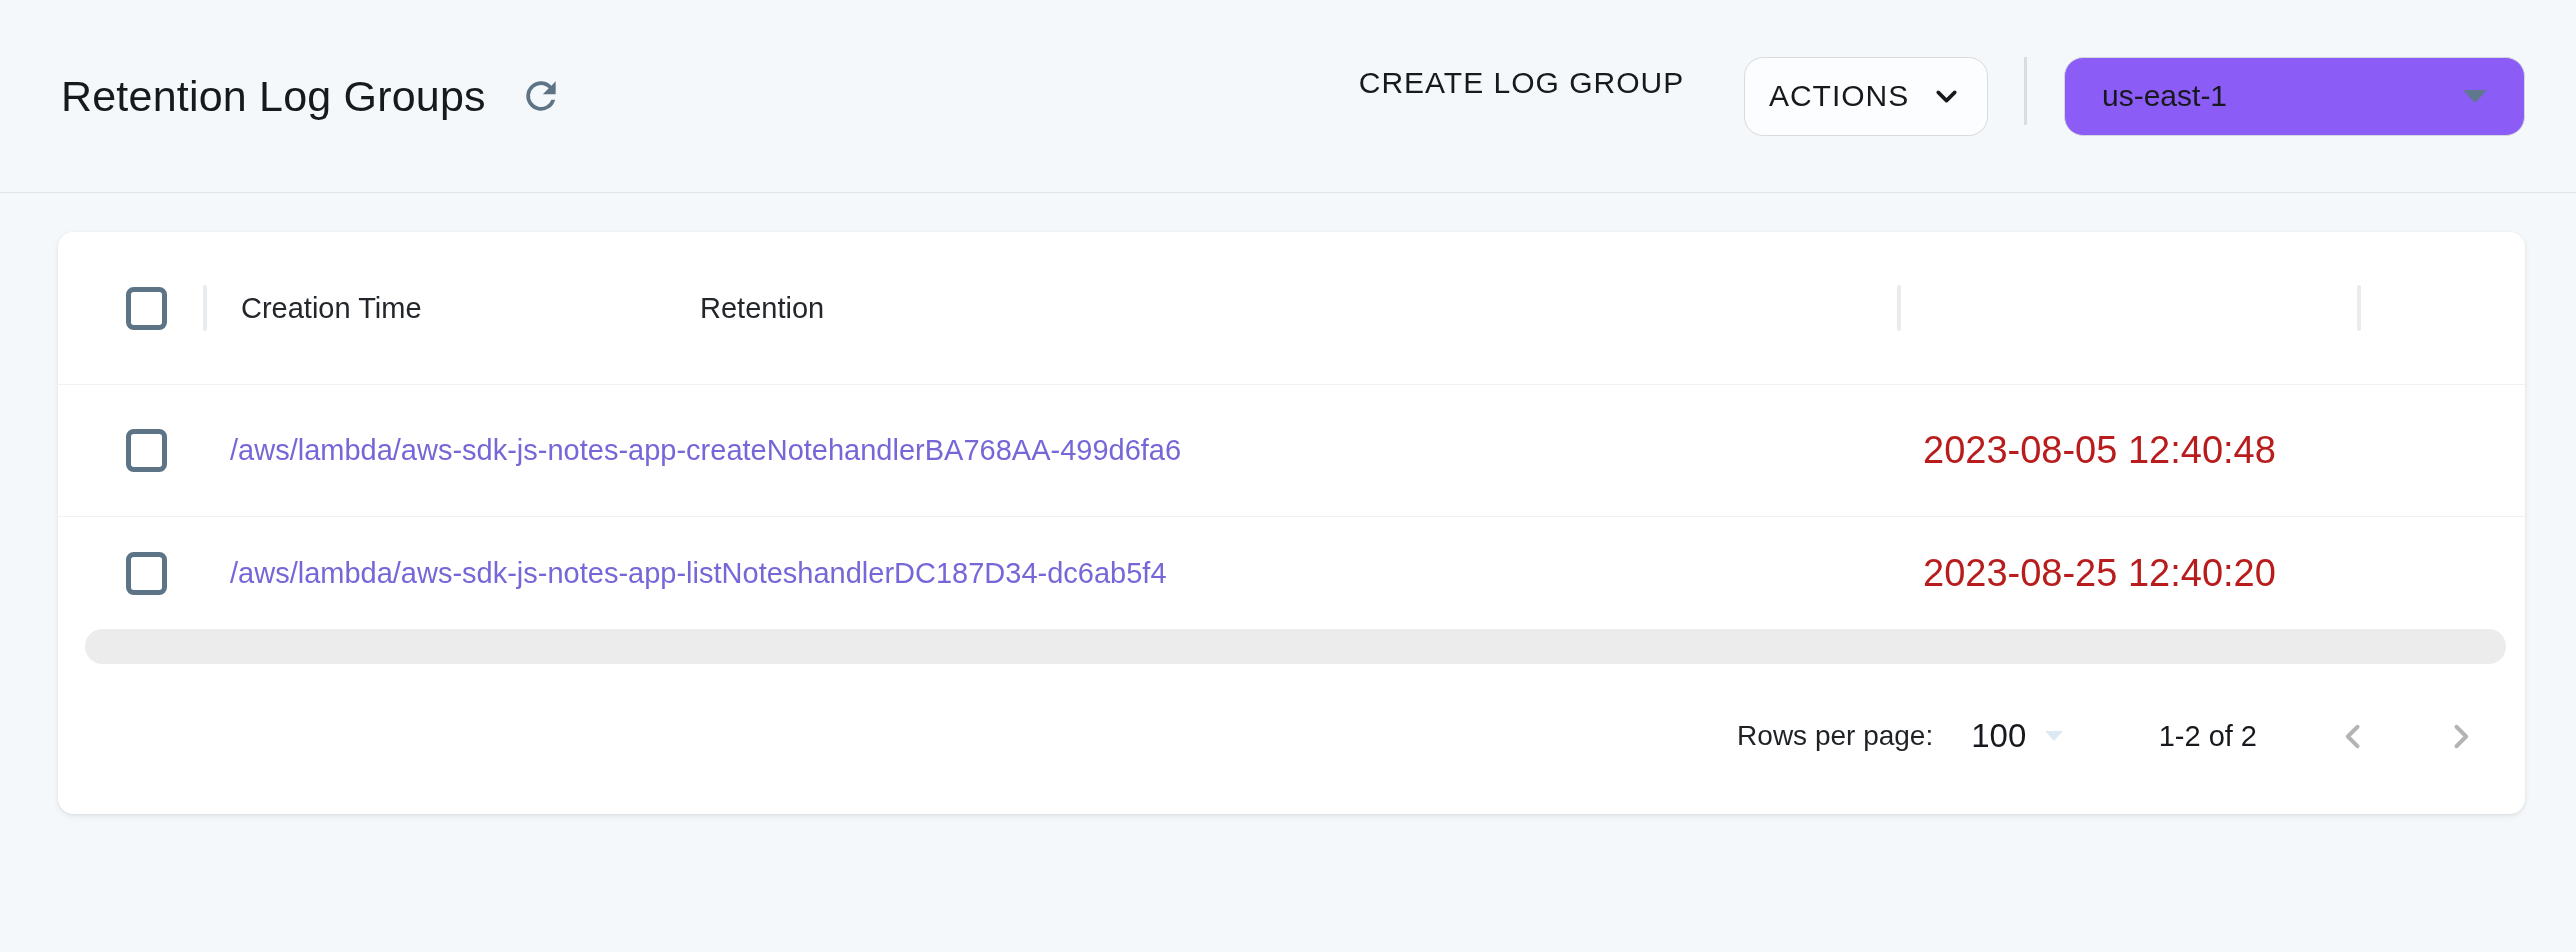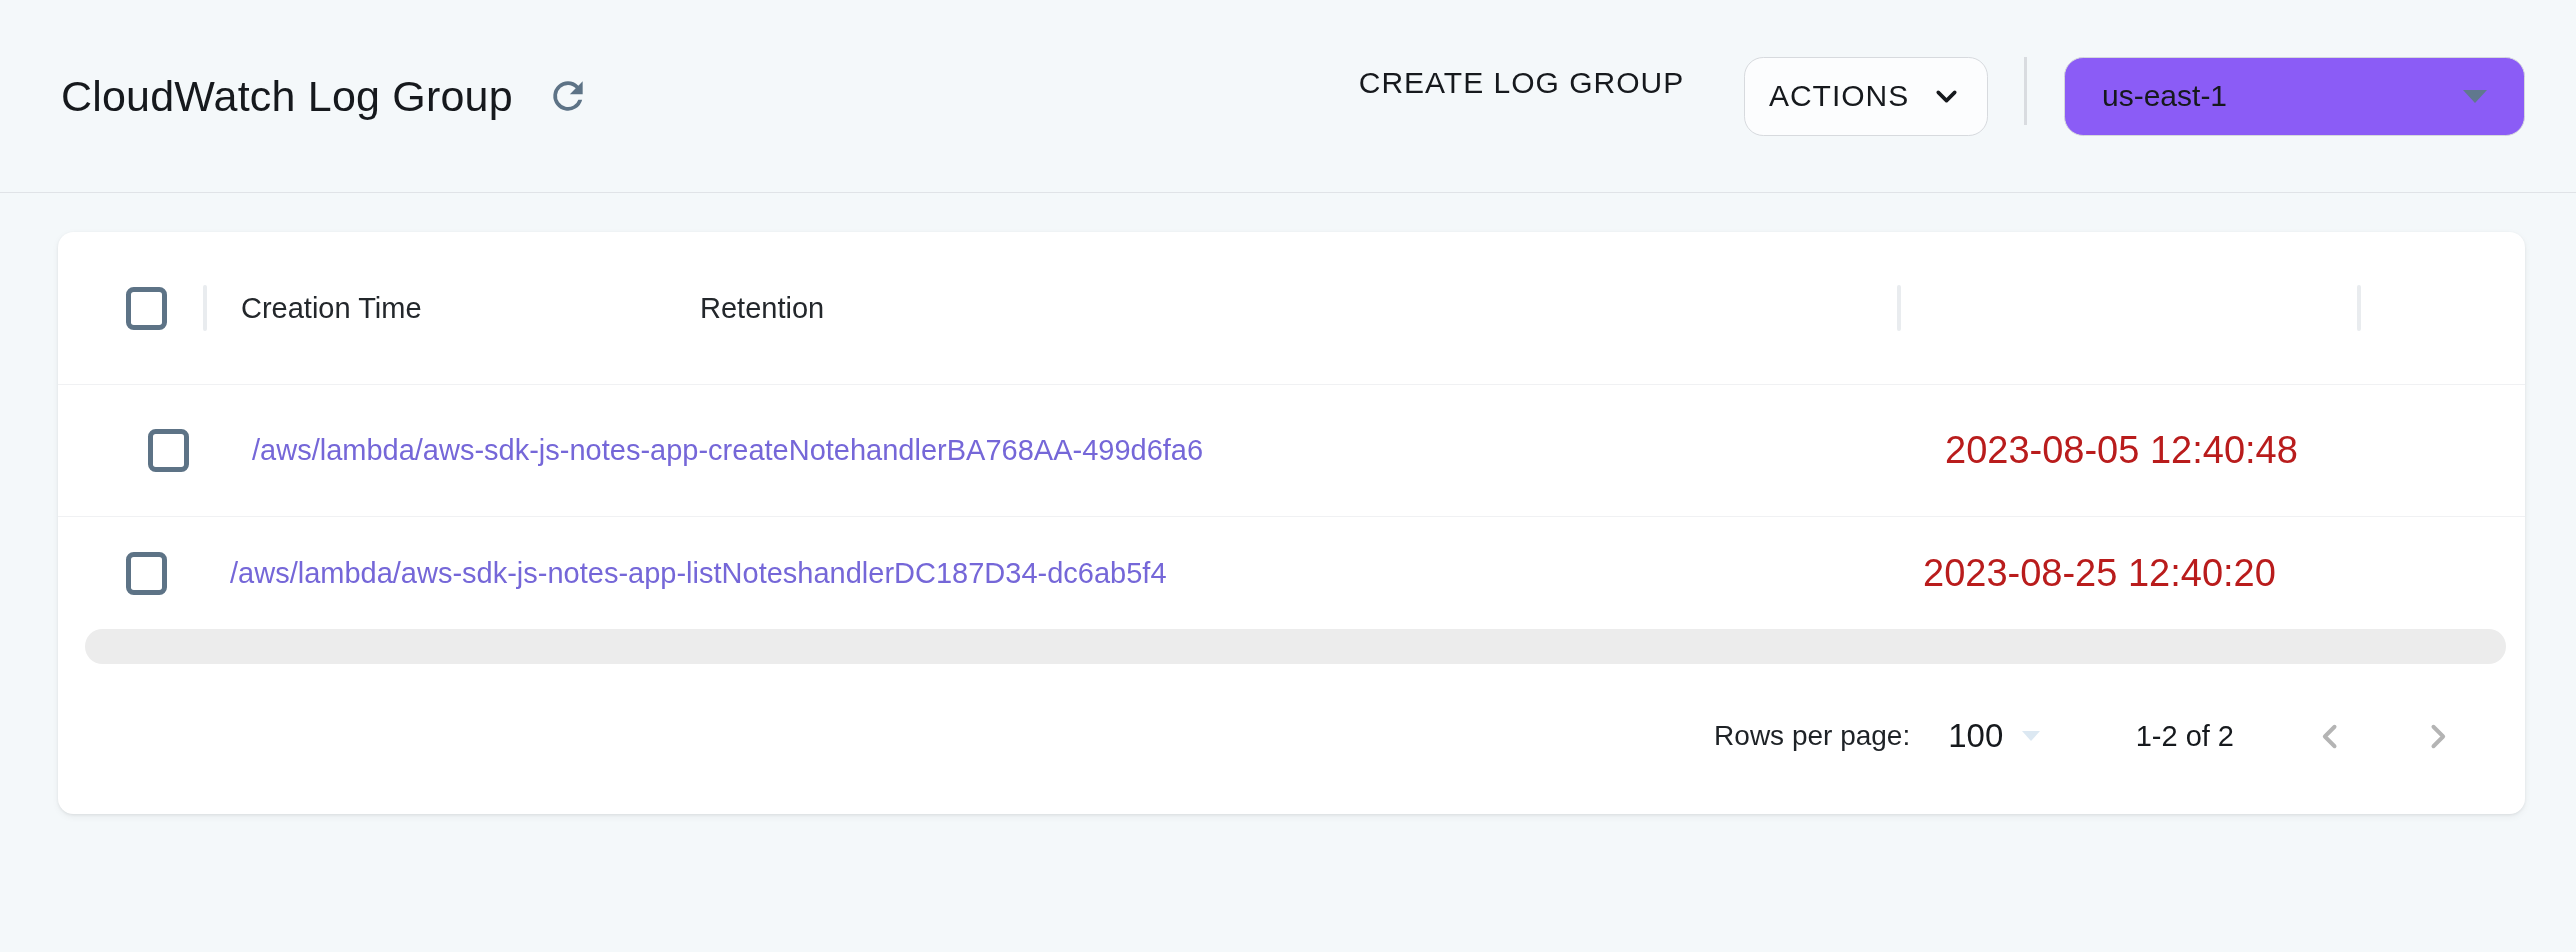--- a/index.html
+++ b/index.html
@@ -92,21 +92,21 @@
     margin: 39px 51px 0 58px;
     width: 2467px;
     height: 582px;
     background: #ffffff;
     border-radius: 15.5px;
     box-shadow: 0 1px 2.9px rgba(0,0,0,0.07), 0 2.9px 7.7px rgba(0,0,0,0.05);
     overflow: hidden;
   }
   .row { display: flex; align-items: center; position: relative; }
   .thead { height: 153px; border-bottom: 1.9px solid #f0f1f3; }
-  .trow1 { height: 132px; border-bottom: 1.9px solid #f0f1f3; padding-left: 22px; }
+  .trow1 { height: 132px; border-bottom: 1.9px solid #f0f1f3; }
   .trow2 { height: 112px; }
   .col { white-space: nowrap; overflow: hidden; }
   .col-check { width: 145px; padding-left: 68px; flex: none; display: flex; align-items: center; }
   .col-name  { width: 1694px; flex: none; }
   .col-time  { width: 459px; flex: none; }
   .col-ret   { flex: 1 1 auto; }
   .thead .col-name { padding-left: 39px; }
   .thead .col-time { padding-left: 38px; }
   .thead .col-ret  { padding-left: 38px; }
   .row .col-name:not(.th) { padding-left: 27px; }
@@ -145,21 +145,21 @@
     background: #ececec;
     cursor: pointer;
   }
 
   
   .pagination {
     height: 144px;
     display: flex;
     align-items: center;
     justify-content: flex-end;
-    padding-right: 68px;
+    padding-right: 45px;
   }
   .rpp-label { font-size: 28px; color: #1e2226; }
   .rpp-select {
     margin-left: 38px;
     display: flex; align-items: center;
     cursor: pointer;
   }
   .rpp-value { font-size: 33px; color: #16191d; }
   .rpp-tri {
     margin-left: 18.4px;
@@ -176,21 +176,21 @@
   }
   .prev-btn { margin-left: 77px; }
   .next-btn { margin-left: 68px; }
 </style>
 </head>
 <body>
 
 <div class="app">
 
   <header class="topbar">
-    <h1 class="page-title">CloudWatch Log Group</h1>
+    <h1 class="page-title">Retention Log Groups</h1>
     <button class="icon-btn">
       <svg width="44" height="44" viewBox="0 0 24 24" fill="#5d7386">
         <path d="M17.65 6.35A7.95 7.95 0 0 0 12 4a8 8 0 1 0 7.73 10h-2.08A6 6 0 1 1 12 6c1.66 0 3.14.69 4.22 1.78L13 11h7V4l-2.35 2.35z"></path>
       </svg>
     </button>
 
     <div class="topbar-right">
       <button class="text-btn">CREATE LOG GROUP</button>
 
       <button class="outlined-btn">

